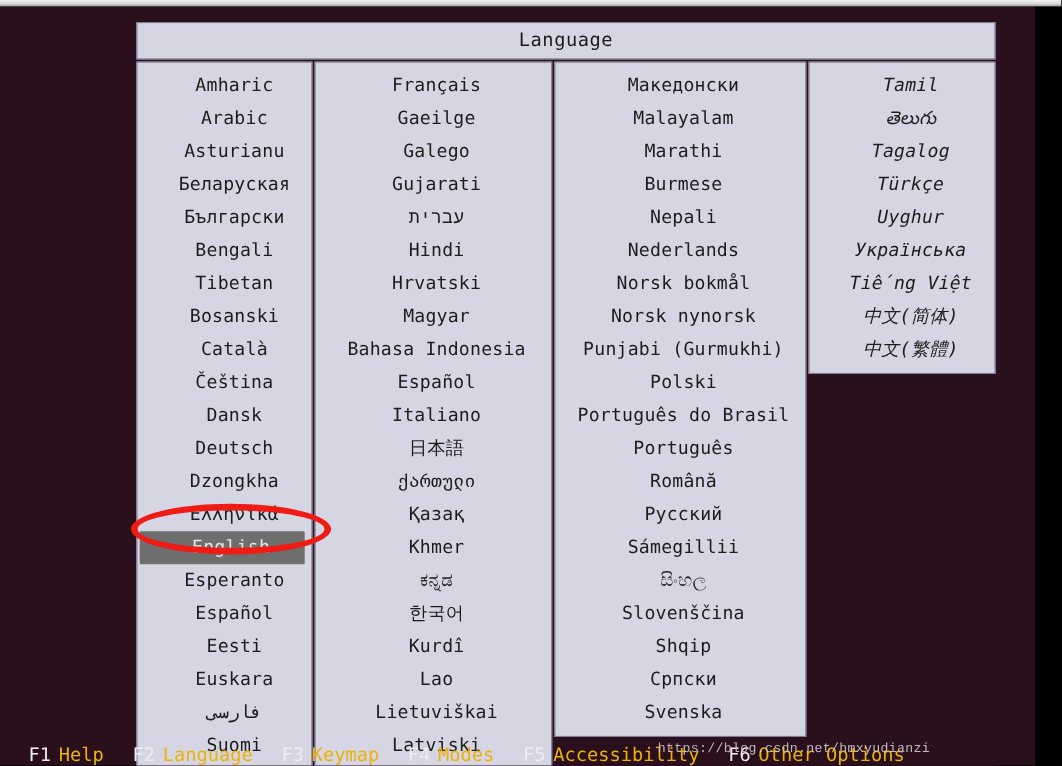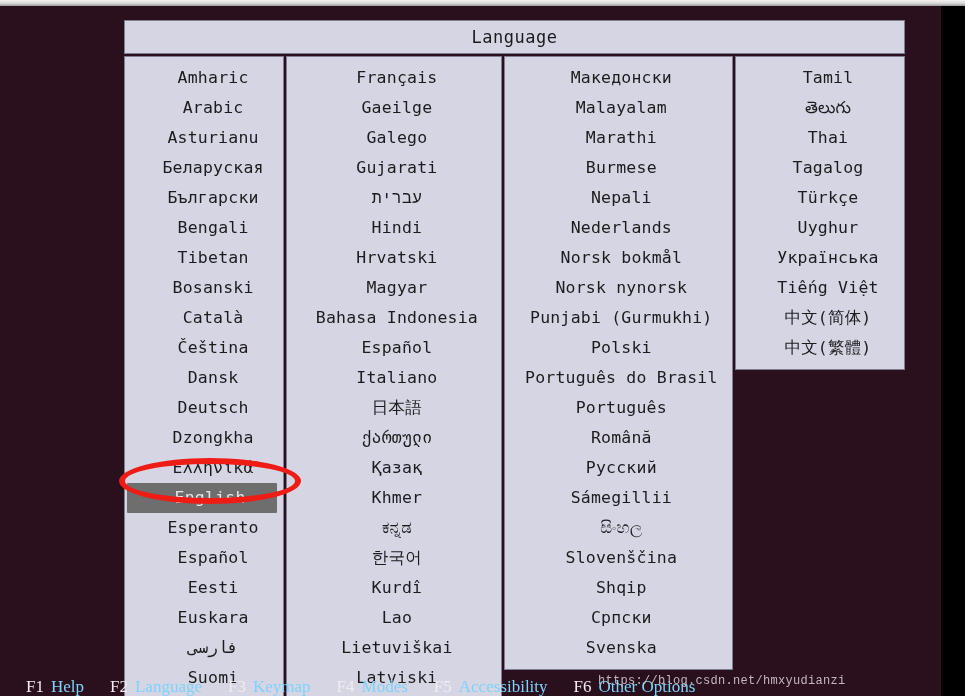--- a/index.html
+++ b/index.html
@@ -74,21 +74,21 @@
     background: #d5d5e4;
     border: 1px solid #7d7d93;
     box-sizing: border-box;
     padding: 6px 0 6px 0;
   }
   .lang-col + .lang-col { margin-left: 2px; }
 
   .col-1 { width: 162px; }
   .col-2 { width: 218px; }
   .col-3 { width: 232px; }
-  .col-4 { width: 172px; }
+  .col-4 { width: 172px; font-style: italic; }
 
   .lang-item {
     height: 30px;
     line-height: 30px;
     padding-left: 18px;
     font-size: 16.5px;
     color: #1c1c1c;
     white-space: nowrap;
     overflow: hidden;
     letter-spacing: 0.2px;
@@ -131,28 +131,27 @@
     display: flex;
     align-items: center;
     padding-left: 26px;
     box-sizing: border-box;
     white-space: nowrap;
   }
   .fkey {
     display: inline-flex;
     align-items: baseline;
     margin-right: 26px;
-    font-family: Liberation Serif, serif;
   }
   .fkey-key {
     color: #f0ecef;
     margin-right: 7px;
   }
   .fkey-label {
-    color: #7dd3fc;
+    color: #eab308;
   }
 
   
   .watermark {
     position: absolute;
     left: 598px;
     top: 668px;
     font-size: 12px;
     color: #cfc4cb;
     font-family: Liberation Mono, monospace;
@@ -249,21 +248,20 @@
             <div class="lang-item">Sámegillii</div>
             <div class="lang-item">සිංහල</div>
             <div class="lang-item">Slovenščina</div>
             <div class="lang-item">Shqip</div>
             <div class="lang-item">Српски</div>
             <div class="lang-item">Svenska</div>
           </div>
         <div class="lang-col col-4">
             <div class="lang-item">Tamil</div>
             <div class="lang-item">తెలుగు</div>
-            <div class="lang-item">Thai</div>
             <div class="lang-item">Tagalog</div>
             <div class="lang-item">Türkçe</div>
             <div class="lang-item">Uyghur</div>
             <div class="lang-item">Українська</div>
             <div class="lang-item">Tiếng Việt</div>
             <div class="lang-item">中文(简体)</div>
             <div class="lang-item">中文(繁體)</div>
           </div>
       </div>
 

